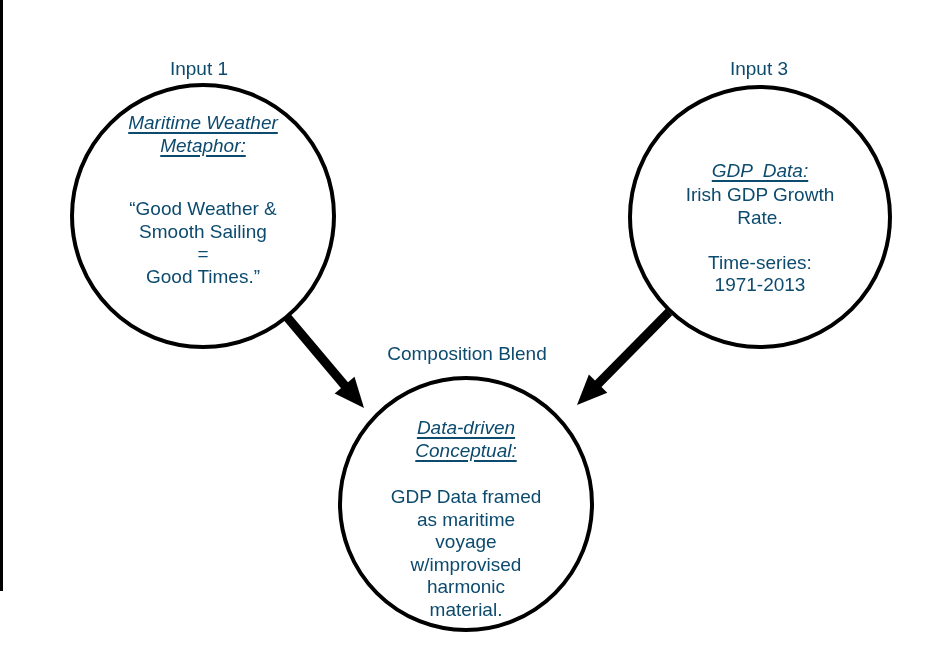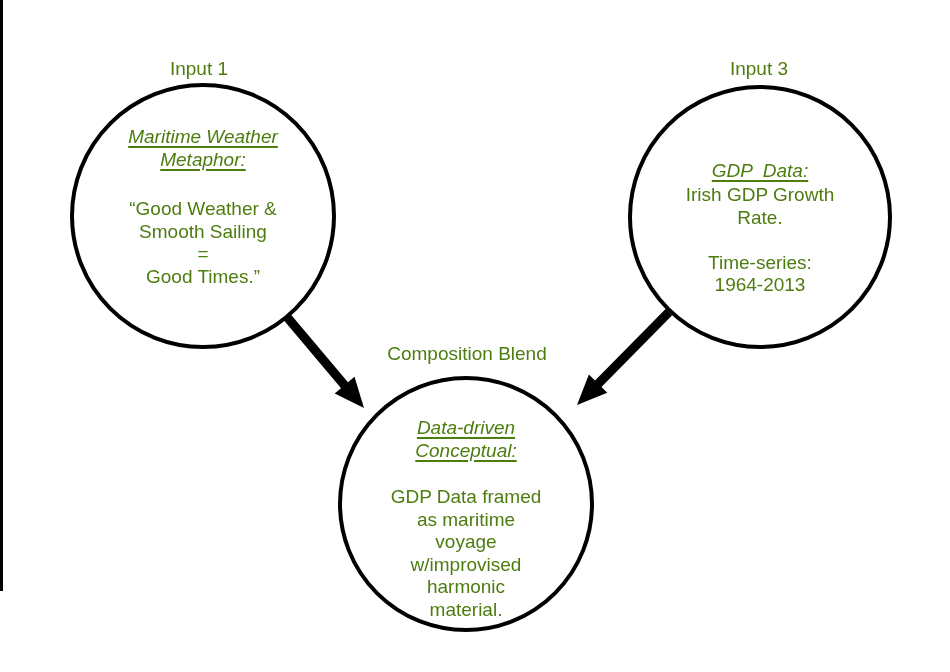--- a/index.html
+++ b/index.html
@@ -2,21 +2,21 @@
 <html><head>
 <meta charset="utf-8">
 <style>
   html, body { margin: 0; padding: 0; background: #ffffff; }
   .stage {
     position: relative;
     width: 950px;
     height: 672px;
     background: #ffffff;
     font-family: "Liberation Sans", sans-serif;
-    color: #4d7c0f;
+    color: #0c4a6e;
     overflow: hidden;
   }
   .svg-layer {
     position: absolute;
     left: 0; top: 0;
     width: 950px; height: 672px;
   }
   .txt {
     position: absolute;
     text-align: center;
@@ -41,21 +41,21 @@
     width: 3px;
     height: 591px;
     background: #000000;
   }
 
   
   .pos-input1-label  { left: 99px;  top: 58px;  width: 200px; }
   .pos-input2-label  { left: 659px; top: 58px;  width: 200px; }
   .pos-blend-label   { left: 347px; top: 343px; width: 240px; }
 
-  .pos-input1-heading { left: 83px;  top: 126px; width: 240px; }
+  .pos-input1-heading { left: 83px;  top: 112px; width: 240px; }
   .pos-input1-body    { left: 83px;  top: 198px; width: 240px; text-align: center; }
 
   .pos-input2-heading { left: 640px; top: 128px; width: 240px; margin-top: 32px; }
   .pos-input2-body    { left: 640px; top: 184px; width: 240px; }
 
   .pos-blend-heading  { left: 346px; top: 417px; width: 240px; }
   .pos-blend-body     { left: 346px; top: 486px; width: 240px; }
 </style>
 </head>
 <body>
@@ -88,21 +88,21 @@
   <div class="txt pos-input1-body">“Good Weather &amp;
 Smooth Sailing
 =
 Good Times.”</div>
 
   <div class="txt heading pos-input2-heading">GDP  Data:</div>
   <div class="txt pos-input2-body">Irish GDP Growth
 Rate.
 
 Time-series:
-1964-2013</div>
+1971-2013</div>
 
   <div class="txt heading pos-blend-heading">Data-driven
 Conceptual:</div>
   <div class="txt pos-blend-body">GDP Data framed
 as maritime
 voyage
 w/improvised
 harmonic
 material.</div>
 

